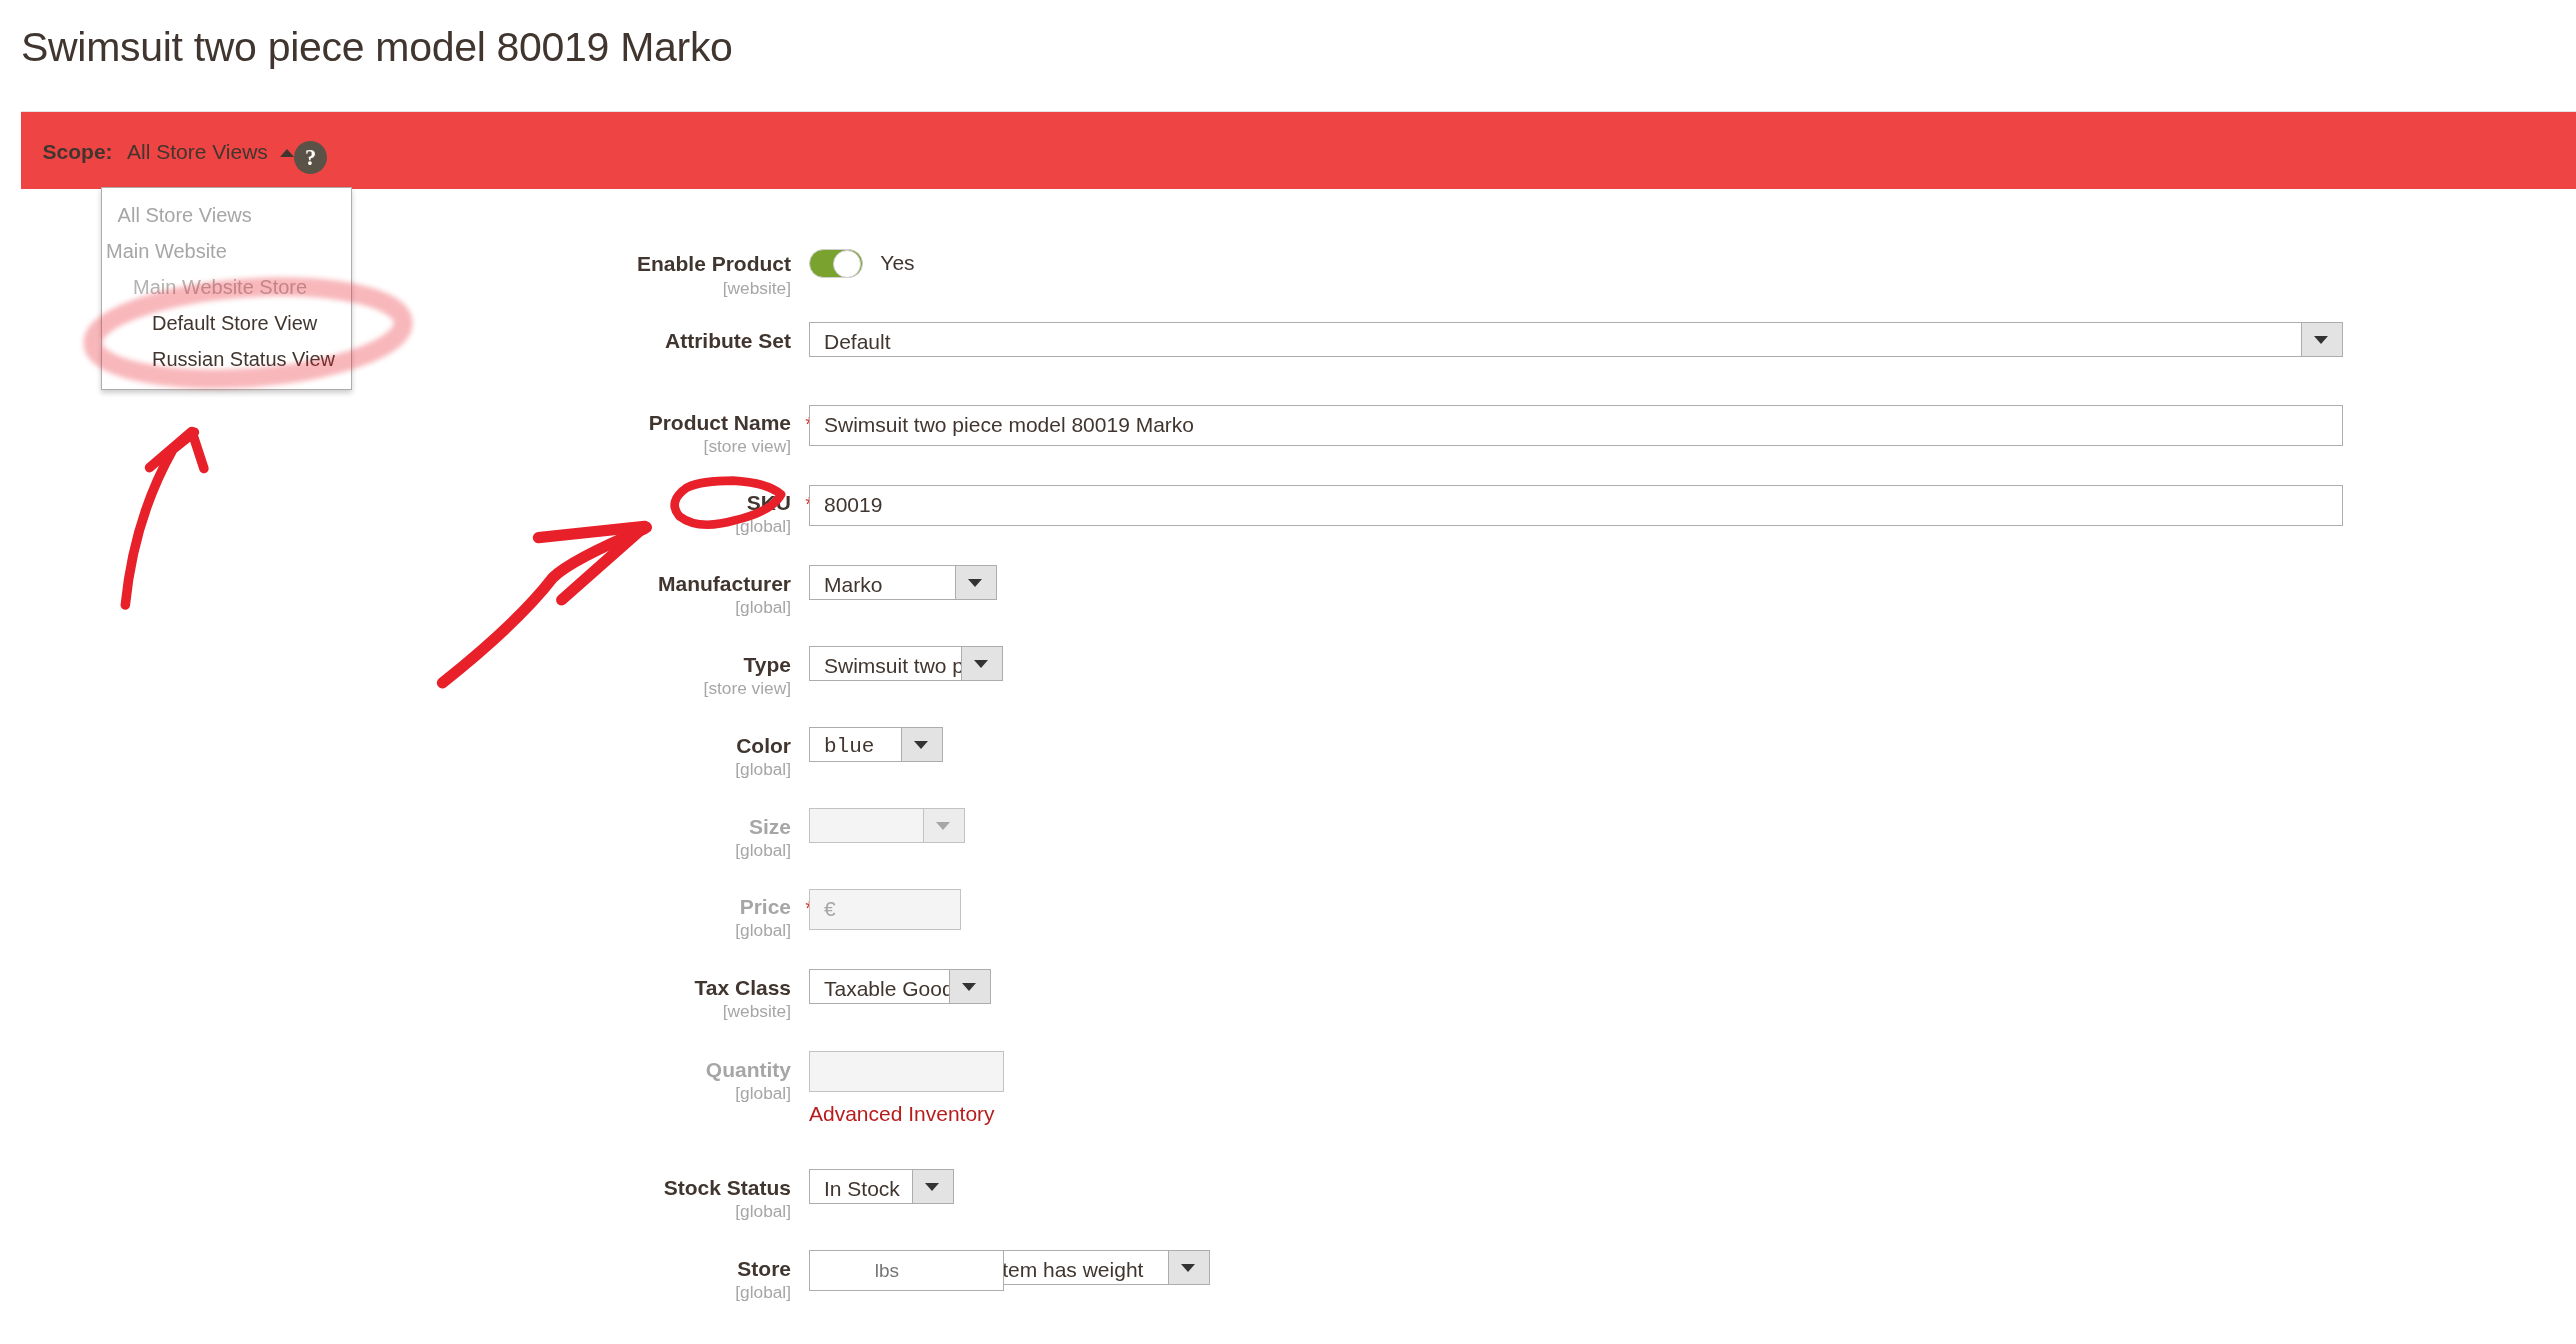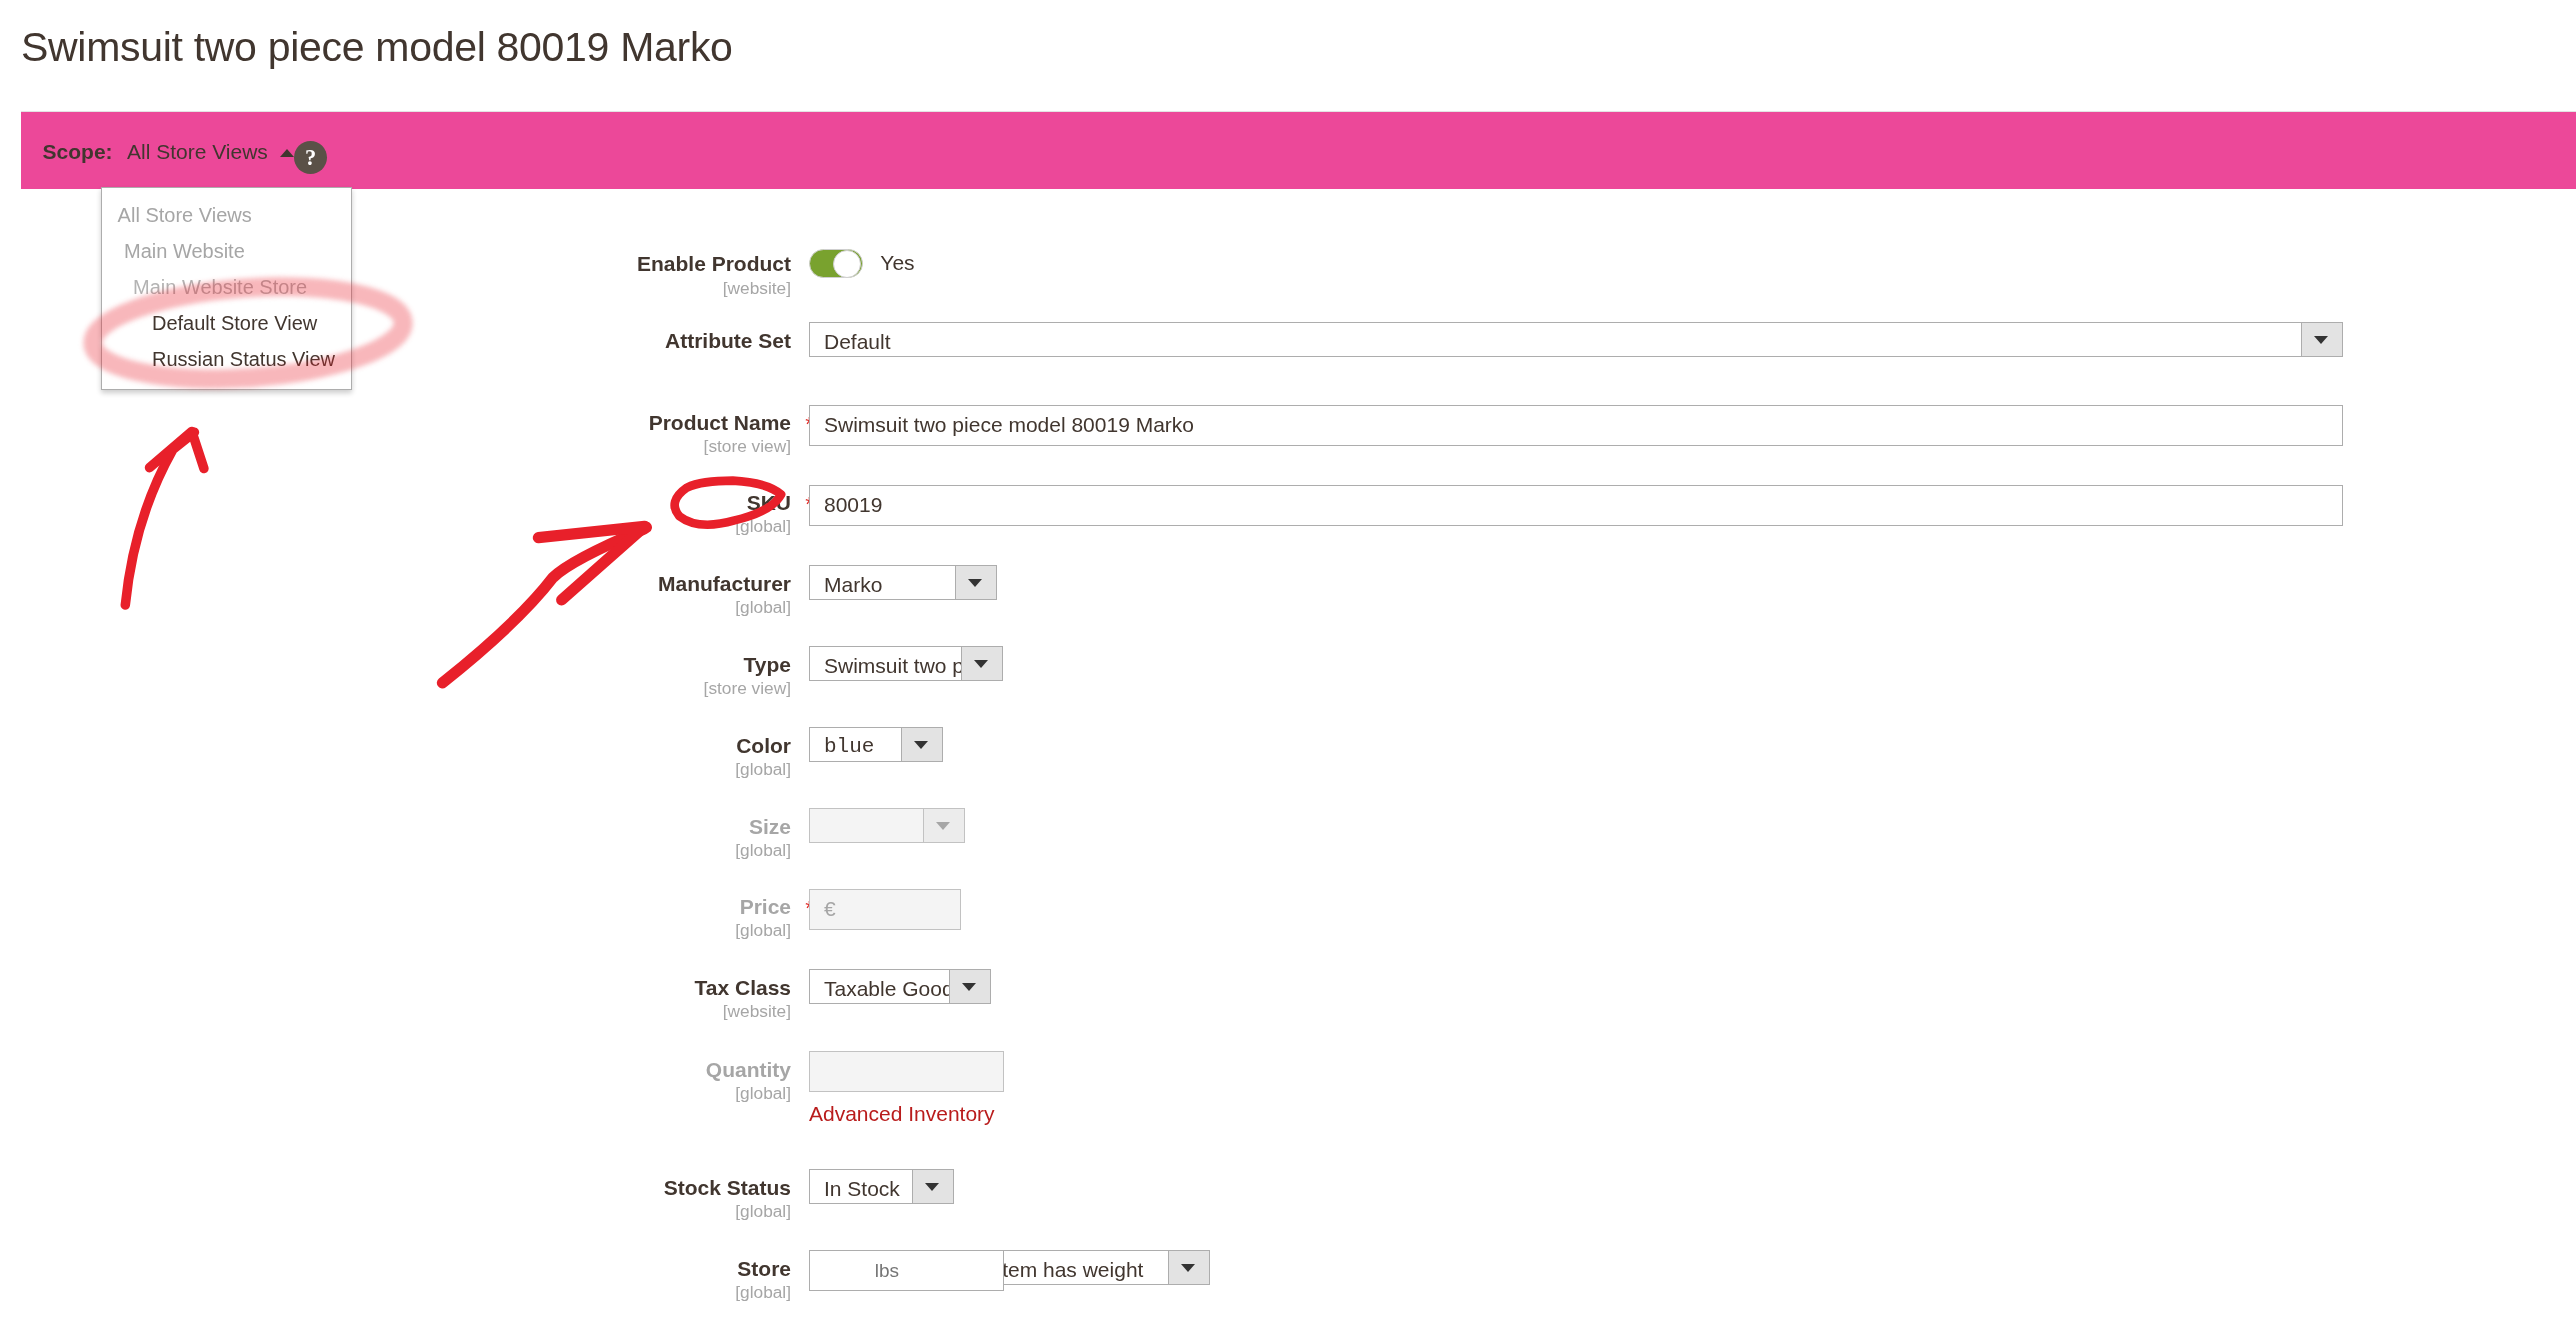--- a/index.html
+++ b/index.html
@@ -28,21 +28,21 @@
     white-space: nowrap;
   }
 
   
   #scope-bar {
     position: absolute;
     left: 21px;
     top: 111px;
     width: 2555px;
     height: 78px;
-    background: #ec4899;
+    background: #ef4444;
     border-top: 1.7px solid #e3e3e3;
     box-sizing: border-box;
   }
   #scope-label {
     position: absolute;
     left: 21.6px;
     top: 28px;
     font-size: 21px;
     font-weight: bold;
     color: #41362f;
@@ -98,21 +98,21 @@
     z-index: 30;
   }
   .scope-opt {
     font-size: 20px;
     line-height: 36px;
     color: #a6a6a6;
     padding: 0 15.6px 0 15.6px;
     white-space: nowrap;
     cursor: default;
   }
-  .scope-opt.lvl-website { padding-left: 22px; }
+  .scope-opt.lvl-website { padding-left: 4px; }
   .scope-opt.lvl-store   { padding-left: 31px; color: #b3b3b3; }
   .scope-opt.lvl-view    { padding-left: 50px; color: #41362f; cursor: pointer; }
 
   
   #form {
     position: absolute;
     left: 0; top: 259px;
     width: 2576px;
   }
   .field-row {

